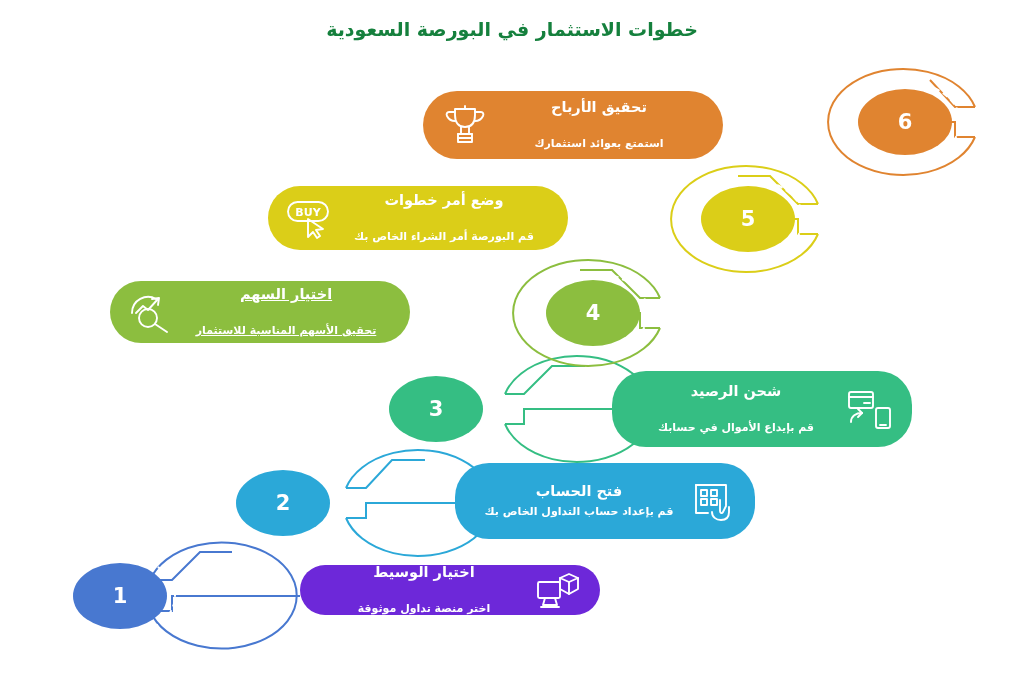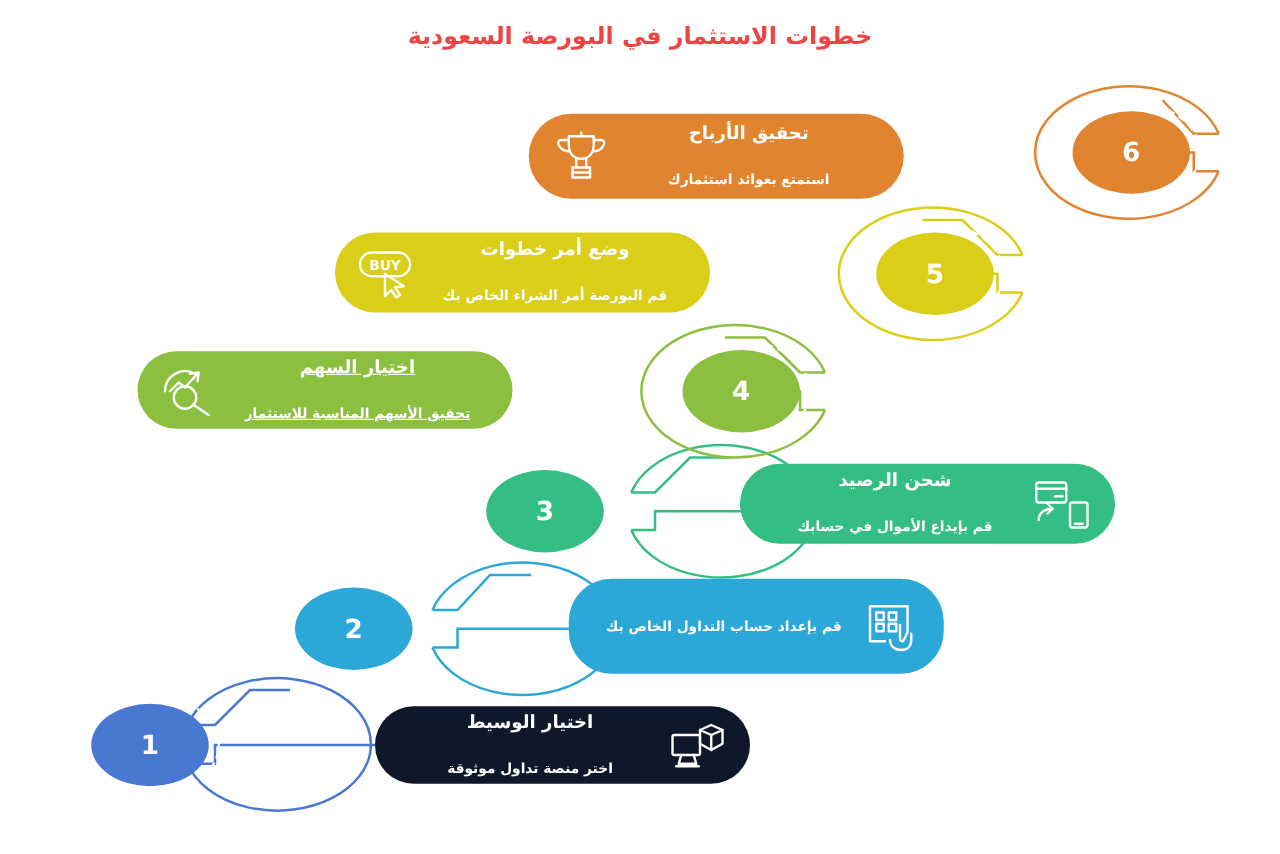--- a/index.html
+++ b/index.html
@@ -13,21 +13,21 @@
   }
   #stage{position:relative;width:1024px;height:683px;}
 
   
   .title{
     position:absolute;
     left:0;right:0;top:18px;
     text-align:center;
     font-size:19px;
     font-weight:bold;
-    color:#ef4444;
+    color:#15803d;
     direction:rtl;
     letter-spacing:0px;
   }
 
   
   #wires{position:absolute;left:0;top:0;width:1024px;height:683px;}
 
   
   .badge{
     position:absolute;
@@ -162,21 +162,21 @@
     <div class="dashring"></div>
   </div>
 
   <div class="badge" style="left:830px;top:69px;">
     <div class="core" style="background: rgb(224, 132, 48);">
       <span>6</span>
     </div>
     <div class="dashring"></div>
   </div>
 
-  <div class="card" style="left: 300px; top: 565px; width: 300px; height: 62px; background: #0f172a;">
+  <div class="card" style="left: 300px; top: 565px; width: 300px; height: 50px; background: #6d28d9;">
     <div class="ico">
       <svg width="46" height="42" viewBox="0 0 46 42" fill="none" stroke="#ffffff" stroke-width="1.9" stroke-linecap="round" stroke-linejoin="round">
         <rect x="3" y="13" width="22" height="16" rx="1.5"></rect>
         <path d="M10 29 L8 36 L22 36 L20 29"></path>
         <path d="M6 38 L24 38"></path>
         <path d="M25 9 L34 5 L43 9 L34 13 Z"></path>
         <path d="M25 9 L25 20 L34 25 L43 20 L43 9"></path>
         <path d="M34 13 L34 25"></path>
       </svg>
     </div>
@@ -193,25 +193,26 @@
         <path d="M6 6 L6 34 L18 34"></path>
         <rect x="11" y="11" width="6" height="6"></rect>
         <rect x="21" y="11" width="6" height="6"></rect>
         <rect x="11" y="20" width="6" height="6"></rect>
         <rect x="21" y="20" width="6" height="6"></rect>
         <path d="M30 21 L30 32 C30 34 32 35 33 33 L36 27"></path>
         <path d="M22 33 C22 38 26 41 31 41 C36 41 39 38 39 33 L39 28"></path>
       </svg>
     </div>
     <div class="txt">
+      <div class="ttl">فتح الحساب</div>
       <div class="sub" style="max-width:210px;margin:2px auto 0;">قم بإعداد حساب التداول الخاص بك</div>
     </div>
   </div>
 
-  <div class="card" style="left: 592px; top: 371px; width: 300px; height: 64px; background: rgb(53, 190, 131);">
+  <div class="card" style="left: 612px; top: 371px; width: 300px; height: 76px; background: rgb(53, 190, 131);">
     <div class="ico">
       <svg width="48" height="42" viewBox="0 0 48 42" fill="none" stroke="#ffffff" stroke-width="1.9" stroke-linecap="round" stroke-linejoin="round">
         <rect x="3" y="4" width="24" height="16" rx="2"></rect>
         <path d="M3 9 L27 9"></path>
         <path d="M18 15 L24 15"></path>
         <rect x="30" y="20" width="14" height="20" rx="2"></rect>
         <path d="M34 37 L40 37"></path>
         <path d="M5 34 C5 28 10 25 16 25"></path>
         <path d="M16 25 L12 21"></path>
         <path d="M16 25 L12 29"></path>

